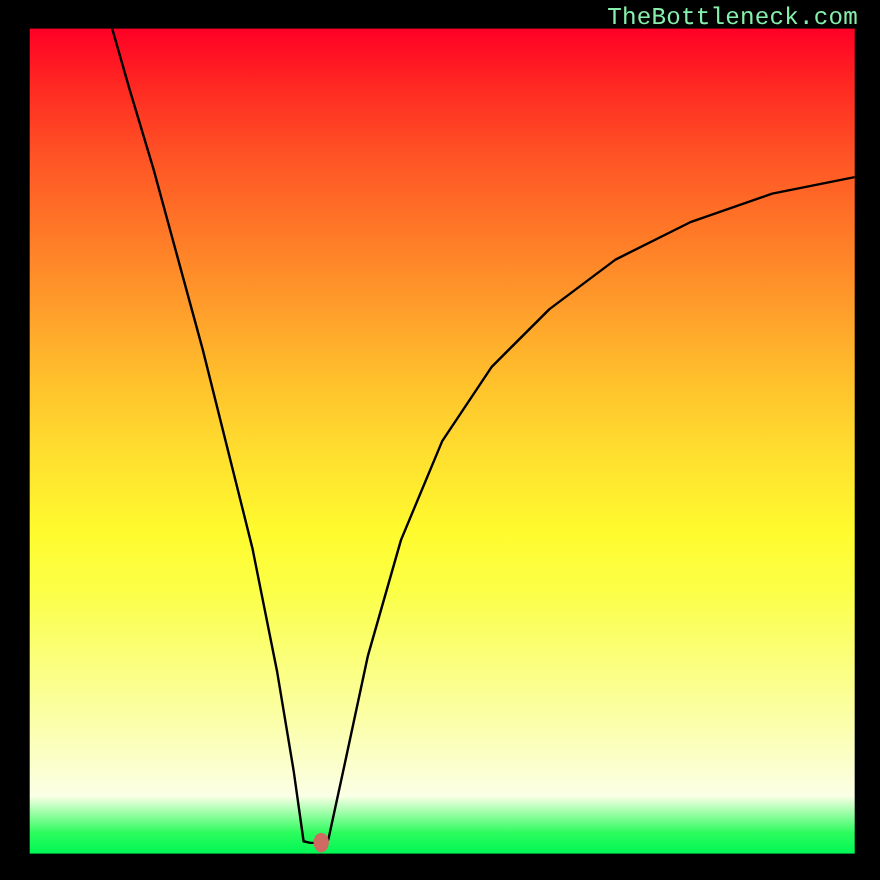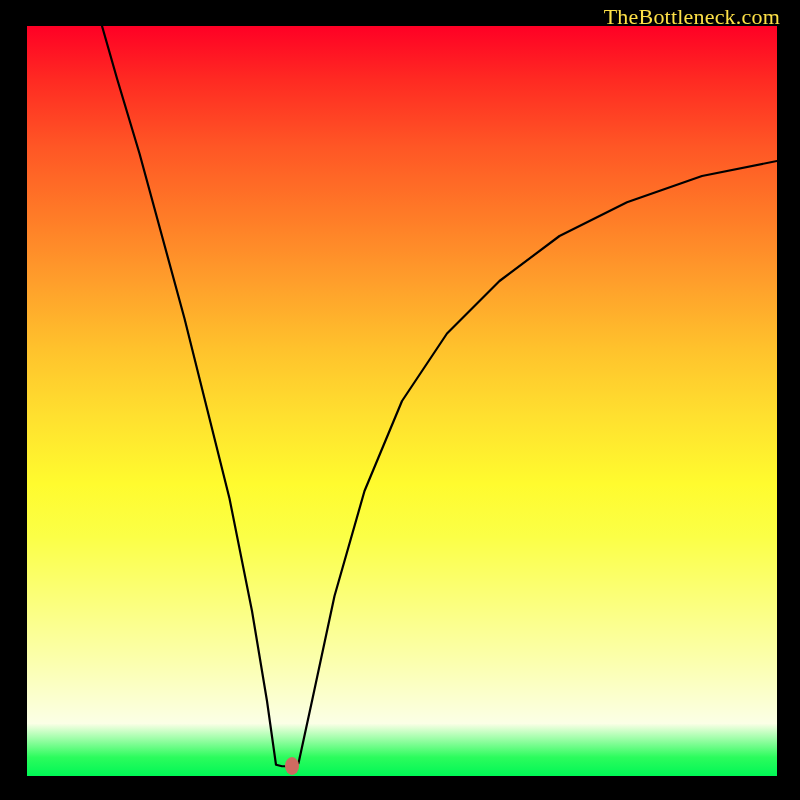--- a/index.html
+++ b/index.html
@@ -33,24 +33,24 @@
       #fbffa9 84%,
       #fbffe6 93%,
       #2cfc5d 97.5%,
       #00f755 100%
     );
   }
   .watermark {
     position: absolute;
     top: 4px;
     right: 20px;
-    font-family: Liberation Serif, serif;
+    font-family: Liberation Mono, monospace;
     font-size: 22px;
     font-weight: 500;
-    color: #fde047;
+    color: #86efac;
     letter-spacing: 0.2px;
   }
   svg.curve {
     position: absolute;
     left: 0;
     top: 0;
     width: 750px;
     height: 750px;
   }
   .marker {

